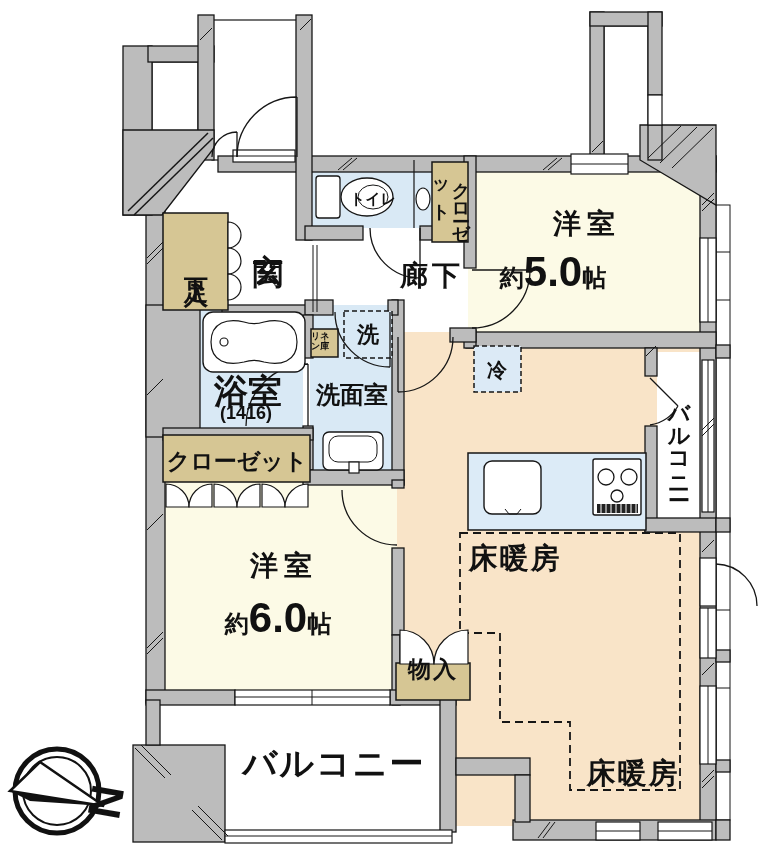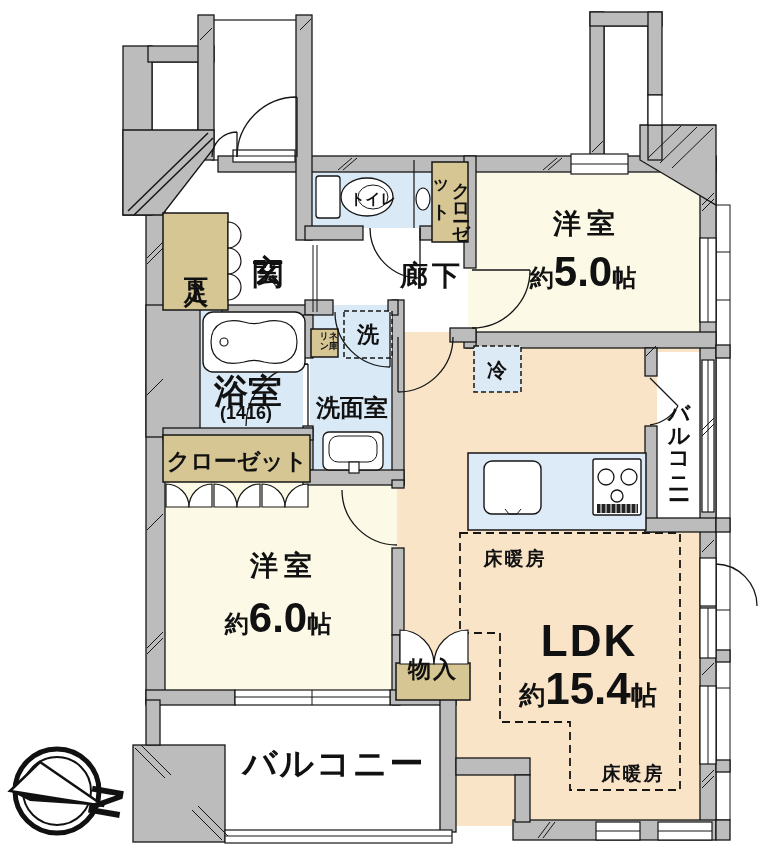--- a/index.html
+++ b/index.html
@@ -6,21 +6,21 @@
   #plan{position:relative;width:764px;height:850px;background:#fff;overflow:hidden;
         font-family:"Liberation Sans","DejaVu Sans",sans-serif;color:#111;}
   #plan svg{position:absolute;left:0;top:0;}
   .lbl{position:absolute;transform:translate(-50%,-50%);font-weight:700;color:#111;
        white-space:nowrap;line-height:1;}
   .vert{writing-mode:vertical-rl;text-orientation:upright;}
   .box{transform:none;white-space:normal;}
   .sz span{font-weight:700;}
   .s18{font-size:18px}.s20{font-size:20px}.s21{font-size:15px}.s22{font-size:22px}
   .s23{font-size:23px}.s24{font-size:24px}.s25{font-size:34px}.s26{font-size:26px}
-  .s28{font-size:28px}.s29{font-size:19px}.s30{font-size:30px}.s36{font-size:28px}
+  .s28{font-size:28px}.s29{font-size:29px}.s30{font-size:30px}.s36{font-size:28px}
   .s42{font-size:42px}.s44{font-size:44px}
   .ls2{letter-spacing:2px}.ls4{letter-spacing:4px}.ls6{letter-spacing:6px}
 </style>
 </head>
 <body>
 
 <div id="plan">
 <svg width="764" height="850" viewBox="0 0 764 850">
 
   <g>
@@ -238,38 +238,34 @@
     <polygon points="10,791 40,762 104,806" fill="#ffffff" stroke="#111" stroke-width="2.5"></polygon>
     <polygon points="10,791 104,806 30,801" fill="#111"></polygon>
     <text transform="translate(106,802) rotate(100)" font-size="46" font-weight="bold" text-anchor="middle" dominant-baseline="central" fill="#111">N</text>
   </g>
 </svg>
 
   <div class="lbl vert s30" style="left:268px;top:235px;letter-spacing:6px">玄関</div>
   <div class="lbl s21" style="left:373px;top:198px">トイレ</div>
   <div class="lbl box vert" style="left:431px;top:170px;width:40px;height:64px;font-size:18px;line-height:20px">クローゼット</div>
   <div class="lbl s36 ls6" style="left:587px;top:224px">洋室</div>
-  <div class="lbl sz" style="left:583px;top:272px">
+  <div class="lbl sz" style="left:553px;top:272px">
     <span class="s24">約</span><span class="s42">5.0</span><span class="s24">帖</span>
   </div>
   <div class="lbl s28 ls4" style="left:432px;top:276px">廊下</div>
   <div class="lbl vert s24 ls2" style="left:196px;top:262px">下足入</div>
   <div class="lbl s25" style="left:248px;top:391px">浴室</div>
   <div class="lbl s18" style="left:246px;top:413px">(1416)</div>
-  <div class="lbl box" style="left:311px;top:331px;width:27px;font-size:9px;line-height:10px;text-align:right">リネン庫</div>
+  <div class="lbl box" style="left:311px;top:331px;width:27px;font-size:9px;line-height:10px;text-align:left">リネン庫</div>
   <div class="lbl s22" style="left:368px;top:335px">洗</div>
-  <div class="lbl s24" style="left:352px;top:408px">洗面室</div>
+  <div class="lbl s24" style="left:352px;top:395px">洗面室</div>
   <div class="lbl s23" style="left:237px;top:461px">クローゼット</div>
   <div class="lbl s36 ls6" style="left:284px;top:566px">洋室</div>
   <div class="lbl sz" style="left:278px;top:618px">
     <span class="s24">約</span><span class="s42">6.0</span><span class="s24">帖</span>
   </div>
   <div class="lbl s23 ls2" style="left:433px;top:669px">物入</div>
-  <div class="lbl s44 ls2" style="left:589px;top:641px">LDK</div>
-  <div class="lbl sz" style="left:588px;top:689px">
-    <span class="s26">約</span><span class="s44">15.4</span><span class="s26">帖</span>
-  </div>
   <div class="lbl s20" style="left:497px;top:370px">冷</div>
   <div class="lbl s29 ls2" style="left:515px;top:558px">床暖房</div>
   <div class="lbl s29 ls2" style="left:633px;top:773px">床暖房</div>
   <div class="lbl vert s22" style="left:679px;top:438px">バルコニー</div>
   <div class="lbl s25 ls2" style="left:334px;top:763px">バルコニー</div>
 </div>
 
 </body></html>

